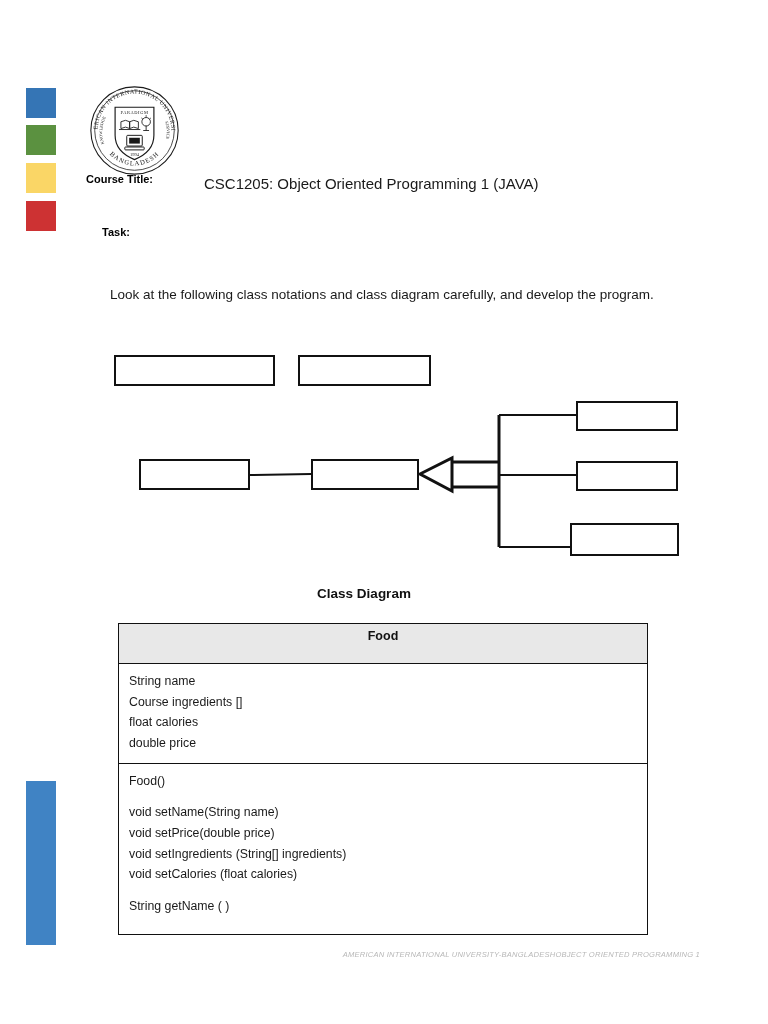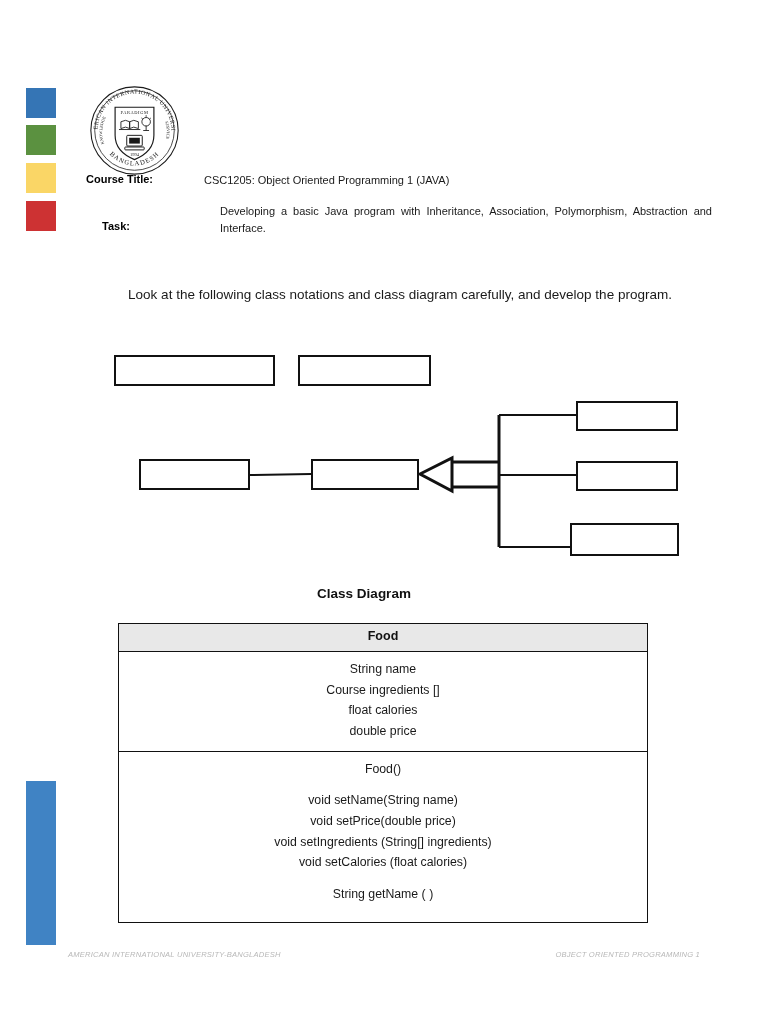--- a/index.html
+++ b/index.html
@@ -62,33 +62,33 @@
     width: 118px;
     flex: 0 0 118px;
     font-size: 11px;
     font-weight: bold;
     color: #000;
     line-height: 1.35;
   }
   .meta-label.task { padding-top: 16px; margin-left: 16px; }
   .meta-value {
     flex: 1;
-    font-size: 11px;
+    font-size: 15px;
     line-height: 1.55;
     text-align: justify;
     color: #1a1a1a;
   }
 
   
   .instruction {
     position: absolute;
     left: 110px;
     top: 285px;
     width: 580px;
-    text-align: center;
+    text-align: left;
     font-size: 13.5px;
     line-height: 1.55;
     color: #1a1a1a;
   }
 
   
   .diagram {
     position: absolute;
     left: 0;
     top: 340px;
@@ -131,26 +131,25 @@
     border: 1.5px solid #111;
     box-sizing: border-box;
     background: #fff;
   }
   .ct-title {
     background: #E8E8E8;
     border-bottom: 1.5px solid #111;
     text-align: center;
     font-size: 12.5px;
     font-weight: bold;
-    padding: 5px 0 8px 0;
+    padding: 5px 0 20px 0;
     color: #111;
   }
   .ct-section {
     padding: 7px 10px 9px 10px;
-    text-align: center;
   }
   .ct-section.attrs {
     border-bottom: 1.5px solid #111;
     min-height: 92px;
     box-sizing: border-box;
   }
   .ct-section.ops {
     min-height: 170px;
     box-sizing: border-box;
     padding-bottom: 4px;
@@ -163,21 +162,21 @@
   }
   .ct-line.blank { height: 11px; line-height: 11px; }
 
   
   .footer {
     position: absolute;
     left: 68px;
     top: 950px;
     width: 632px;
     display: flex;
-    justify-content: space-between;
+    justify-content: flex-end;
     font-size: 7.6px;
     font-style: italic;
     letter-spacing: 0.2px;
     color: #b8b8b8;
     text-transform: uppercase;
   }
 </style>
 </head>
 <body>
 
@@ -231,21 +230,20 @@
   </svg>
 </div>
 
 <div class="meta">
   <div class="meta-row">
     <div class="meta-label">Course Title:</div>
     <div class="meta-value">CSC1205: Object Oriented Programming 1 (JAVA)</div>
   </div>
   <div class="meta-row">
     <div class="meta-label task">Task:</div>
-    <div class="meta-value">Developing a basic Java program with Inheritance, Association, Polymorphism, Abstraction and Interface.</div>
   </div>
 </div>
 
 <div class="instruction">Look at the following class notations and class diagram carefully, and develop the program.</div>
 
 <div class="diagram">
 
   <svg aria-hidden="true">
 
     <g>

